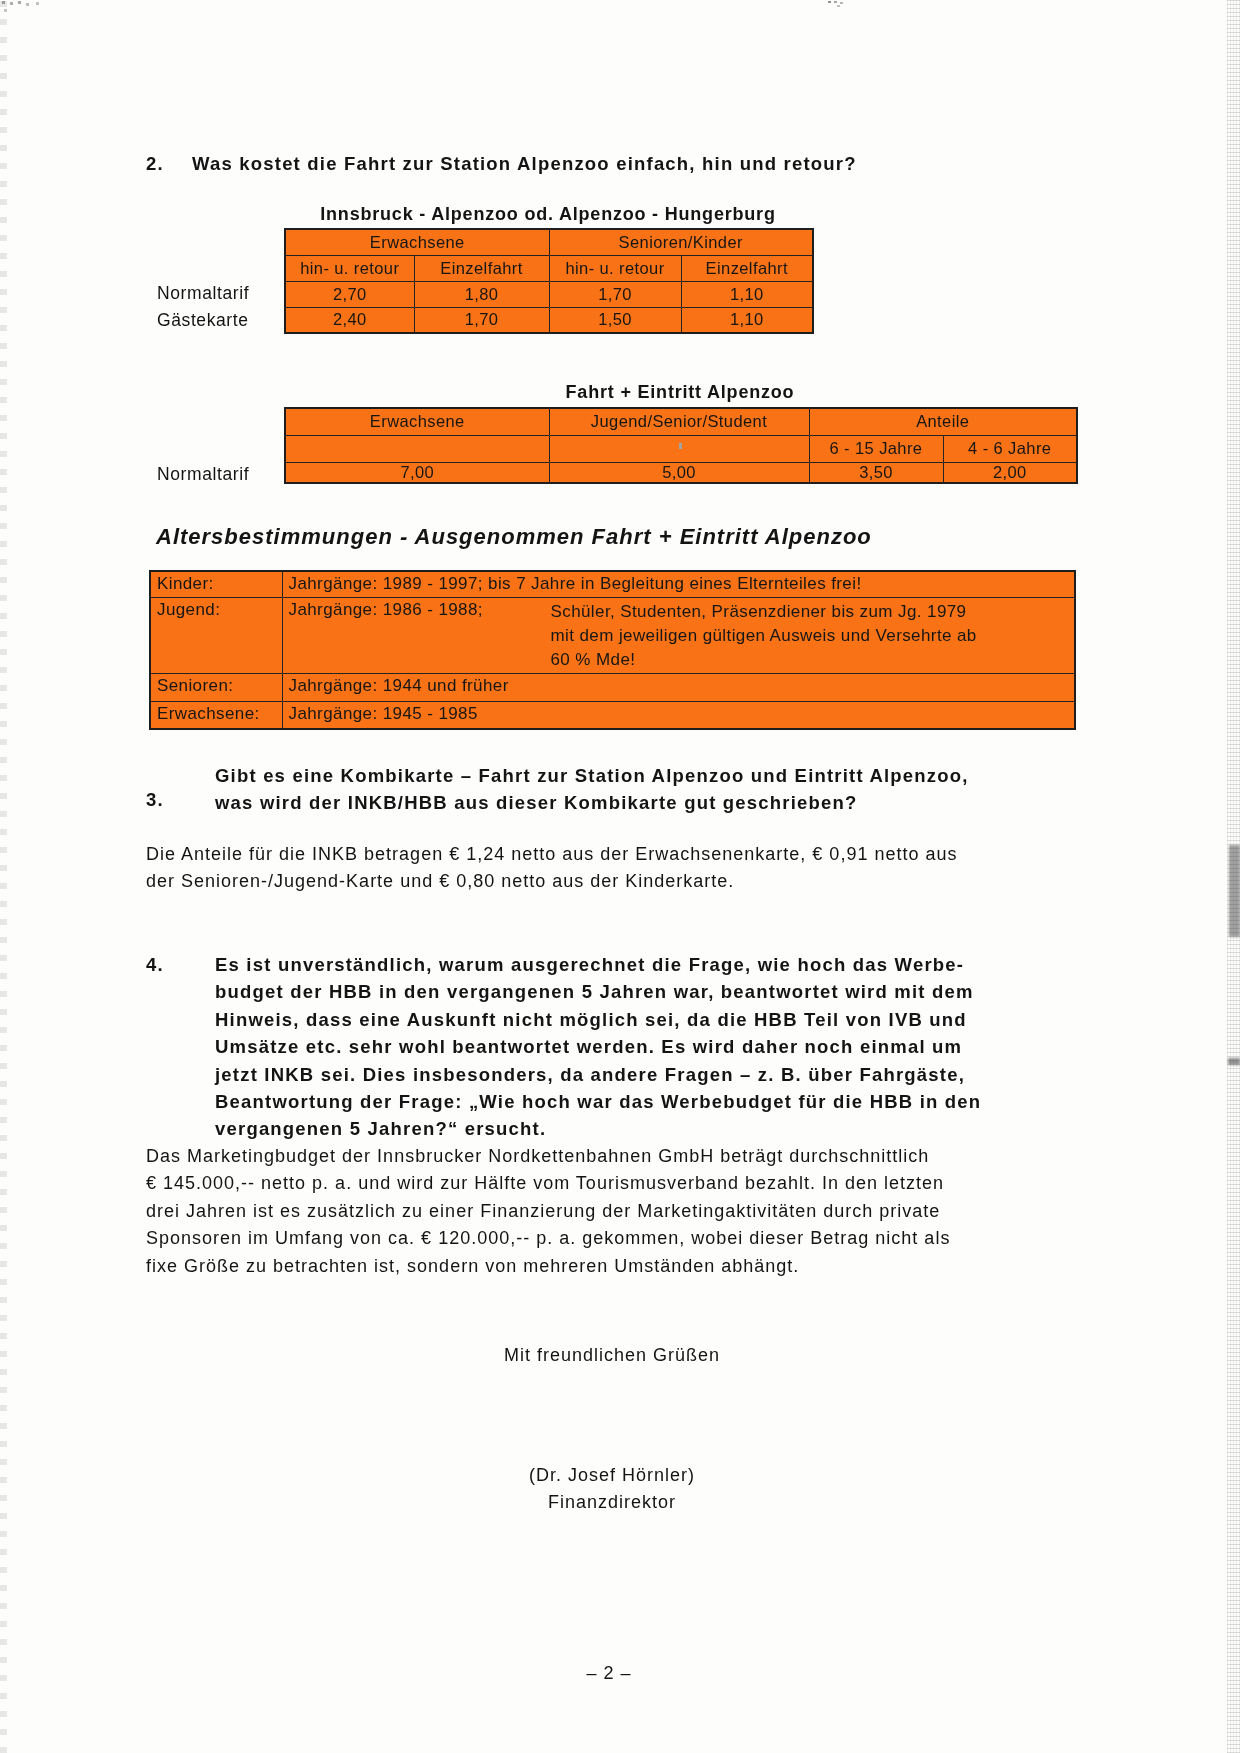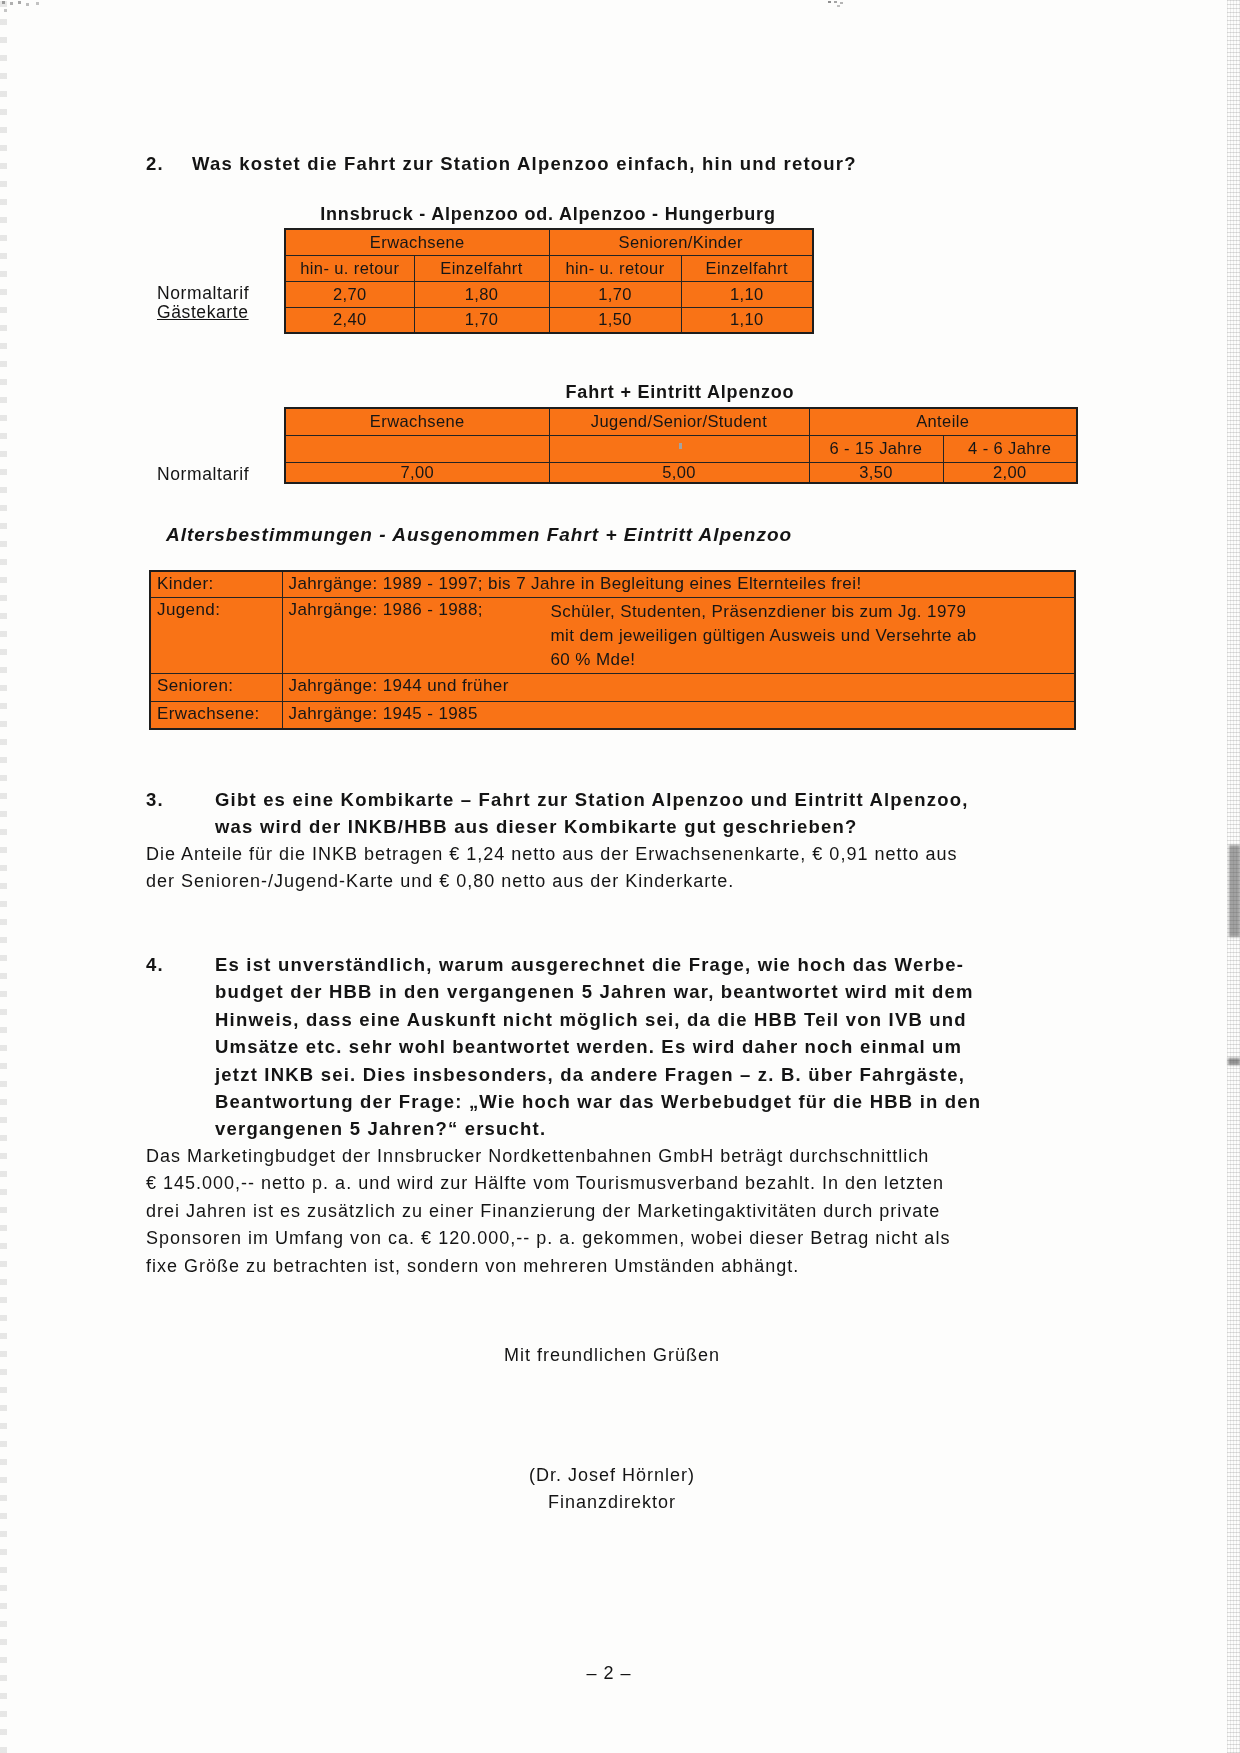--- a/index.html
+++ b/index.html
@@ -61,21 +61,21 @@
 <body>
 
 <div class="page">
 
   <div class="abs h" style="left:146px;top:150px;">2.</div>
   <div class="abs h line" style="left:192px;top:150px;">Was kostet die Fahrt zur Station Alpenzoo einfach, hin und retour?</div>
 
   <div class="abs tbl-title center" style="left:284px;top:204px;width:528px;">Innsbruck - Alpenzoo od. Alpenzoo - Hungerburg</div>
 
   <div class="abs row-label" style="left:157px;top:283px;">Normaltarif</div>
-  <div class="abs row-label" style="left:157px;top:302px;text-decoration:underline;">Gästekarte</div>
+  <div class="abs row-label" style="left:157px;top:310px;">Gästekarte</div>
 
   <table class="doc abs" style="left:284px;top:228px;width:528px;">
     <colgroup>
         <col style="width:129px">
         <col style="width:135px">
         <col style="width:132px">
         <col style="width:132px">
       </colgroup>
     <tbody>
         <tr style="height:26px">
@@ -130,21 +130,21 @@
     </tr>
     <tr style="height:21px">
       <td>7,00</td>
       <td>5,00</td>
       <td>3,50</td>
       <td>2,00</td>
     </tr>
   </tbody>
     </table>
 
-  <div class="abs bi line" style="left:166px;top:524px;font-size:19px;letter-spacing:1px;">Altersbestimmungen - Ausgenommen Fahrt + Eintritt Alpenzoo</div>
+  <div class="abs bi line" style="left:156px;top:524px;font-size:22px;letter-spacing:1px;">Altersbestimmungen - Ausgenommen Fahrt + Eintritt Alpenzoo</div>
 
   <table class="doc age abs" style="left:149px;top:570px;width:925px;">
     <colgroup>
         <col style="width:132px">
         <col style="width:793px">
       </colgroup>
     <tbody>
         <tr style="height:26px">
       <td>Kinder:</td>
       <td class="line">Jahrgänge: 1989 - 1997; bis 7 Jahre in Begleitung eines Elternteiles frei!</td>
@@ -165,21 +165,21 @@
       <td class="line">Jahrgänge: 1944 und früher</td>
     </tr>
     <tr style="height:28px">
       <td>Erwachsene:</td>
       <td class="line">Jahrgänge: 1945 - 1985</td>
     </tr>
   </tbody>
     </table>
 
   <div class="abs h" style="left:146px;top:786px;">3.</div>
-  <div class="abs" style="left:215px;top:786px;">
+  <div class="abs" style="left:215px;top:762px;">
     <div class="h line">Gibt es eine Kombikarte – Fahrt zur Station Alpenzoo und Eintritt Alpenzoo,</div>
     <div class="h line">was wird der INKB/HBB aus dieser Kombikarte gut geschrieben?</div>
   </div>
   <div class="abs body-txt" style="left:146px;top:841px;">
     <div class="line">Die Anteile für die INKB betragen € 1,24 netto aus der Erwachsenenkarte, € 0,91 netto aus</div>
     <div class="line">der Senioren-/Jugend-Karte und € 0,80 netto aus der Kinderkarte.</div>
   </div>
 
   <div class="abs h" style="left:146px;top:951px;">4.</div>
   <div class="abs" style="left:215px;top:951px;">

